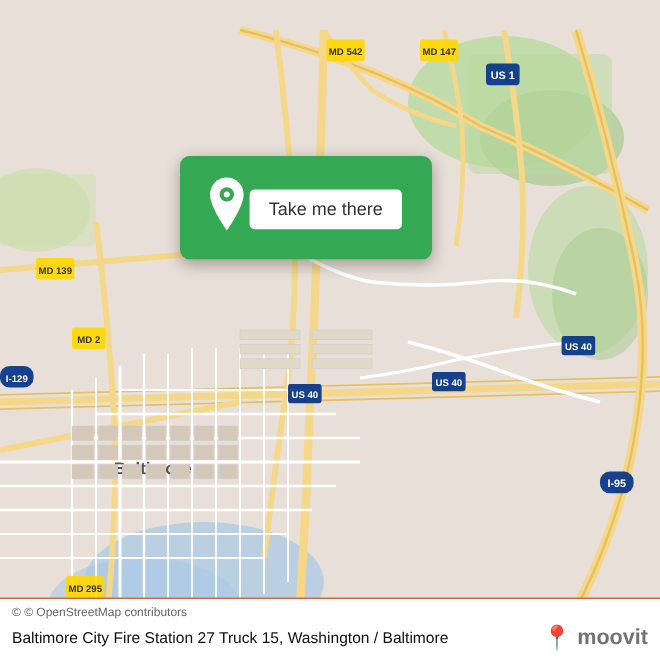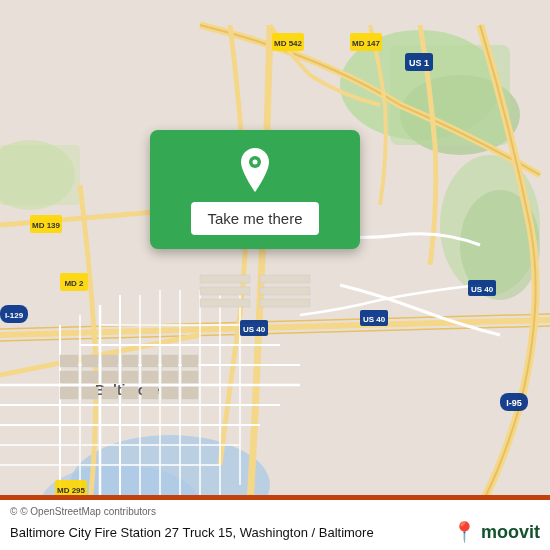--- a/index.html
+++ b/index.html
@@ -31,21 +31,21 @@
     
     #button-overlay {
       position: absolute;
       top: 130px;
       left: 150px;
       width: 210px;
       background-color: #34a853;
       border-radius: 8px;
       padding: 16px 20px 14px 20px;
       display: flex;
-      flex-direction: column;
+      flex-direction: row;
       align-items: center;
       box-shadow: 0 4px 12px rgba(0,0,0,0.3);
       cursor: pointer;
     }
 
     #pin-icon {
       width: 38px;
       height: 48px;
       margin-bottom: 8px;
     }
@@ -63,21 +63,21 @@
     }
 
     
     #info-bar {
       position: absolute;
       bottom: 0;
       left: 0;
       right: 0;
       background: white;
       padding: 6px 10px 6px 10px;
-      border-top: 5px solid #c2410c;
+      border-top: 1px solid #c2410c;
     }
 
     #attribution {
       font-size: 10px;
       color: #666;
       margin-bottom: 3px;
     }
 
     #place-info {
       display: flex;
@@ -99,21 +99,21 @@
       margin-left: 8px;
     }
 
     #moovit-icon {
       font-size: 20px;
     }
 
     #moovit-text {
       font-size: 18px;
       font-weight: 700;
-      color: #14532d;
+      color: #737373;
     }
   </style>
 </head>
 <body>
 
 <div id="map-container">
 
   <div class="map-area">
     <svg class="map-svg" viewBox="0 0 550 500" xmlns="http://www.w3.org/2000/svg">
 

